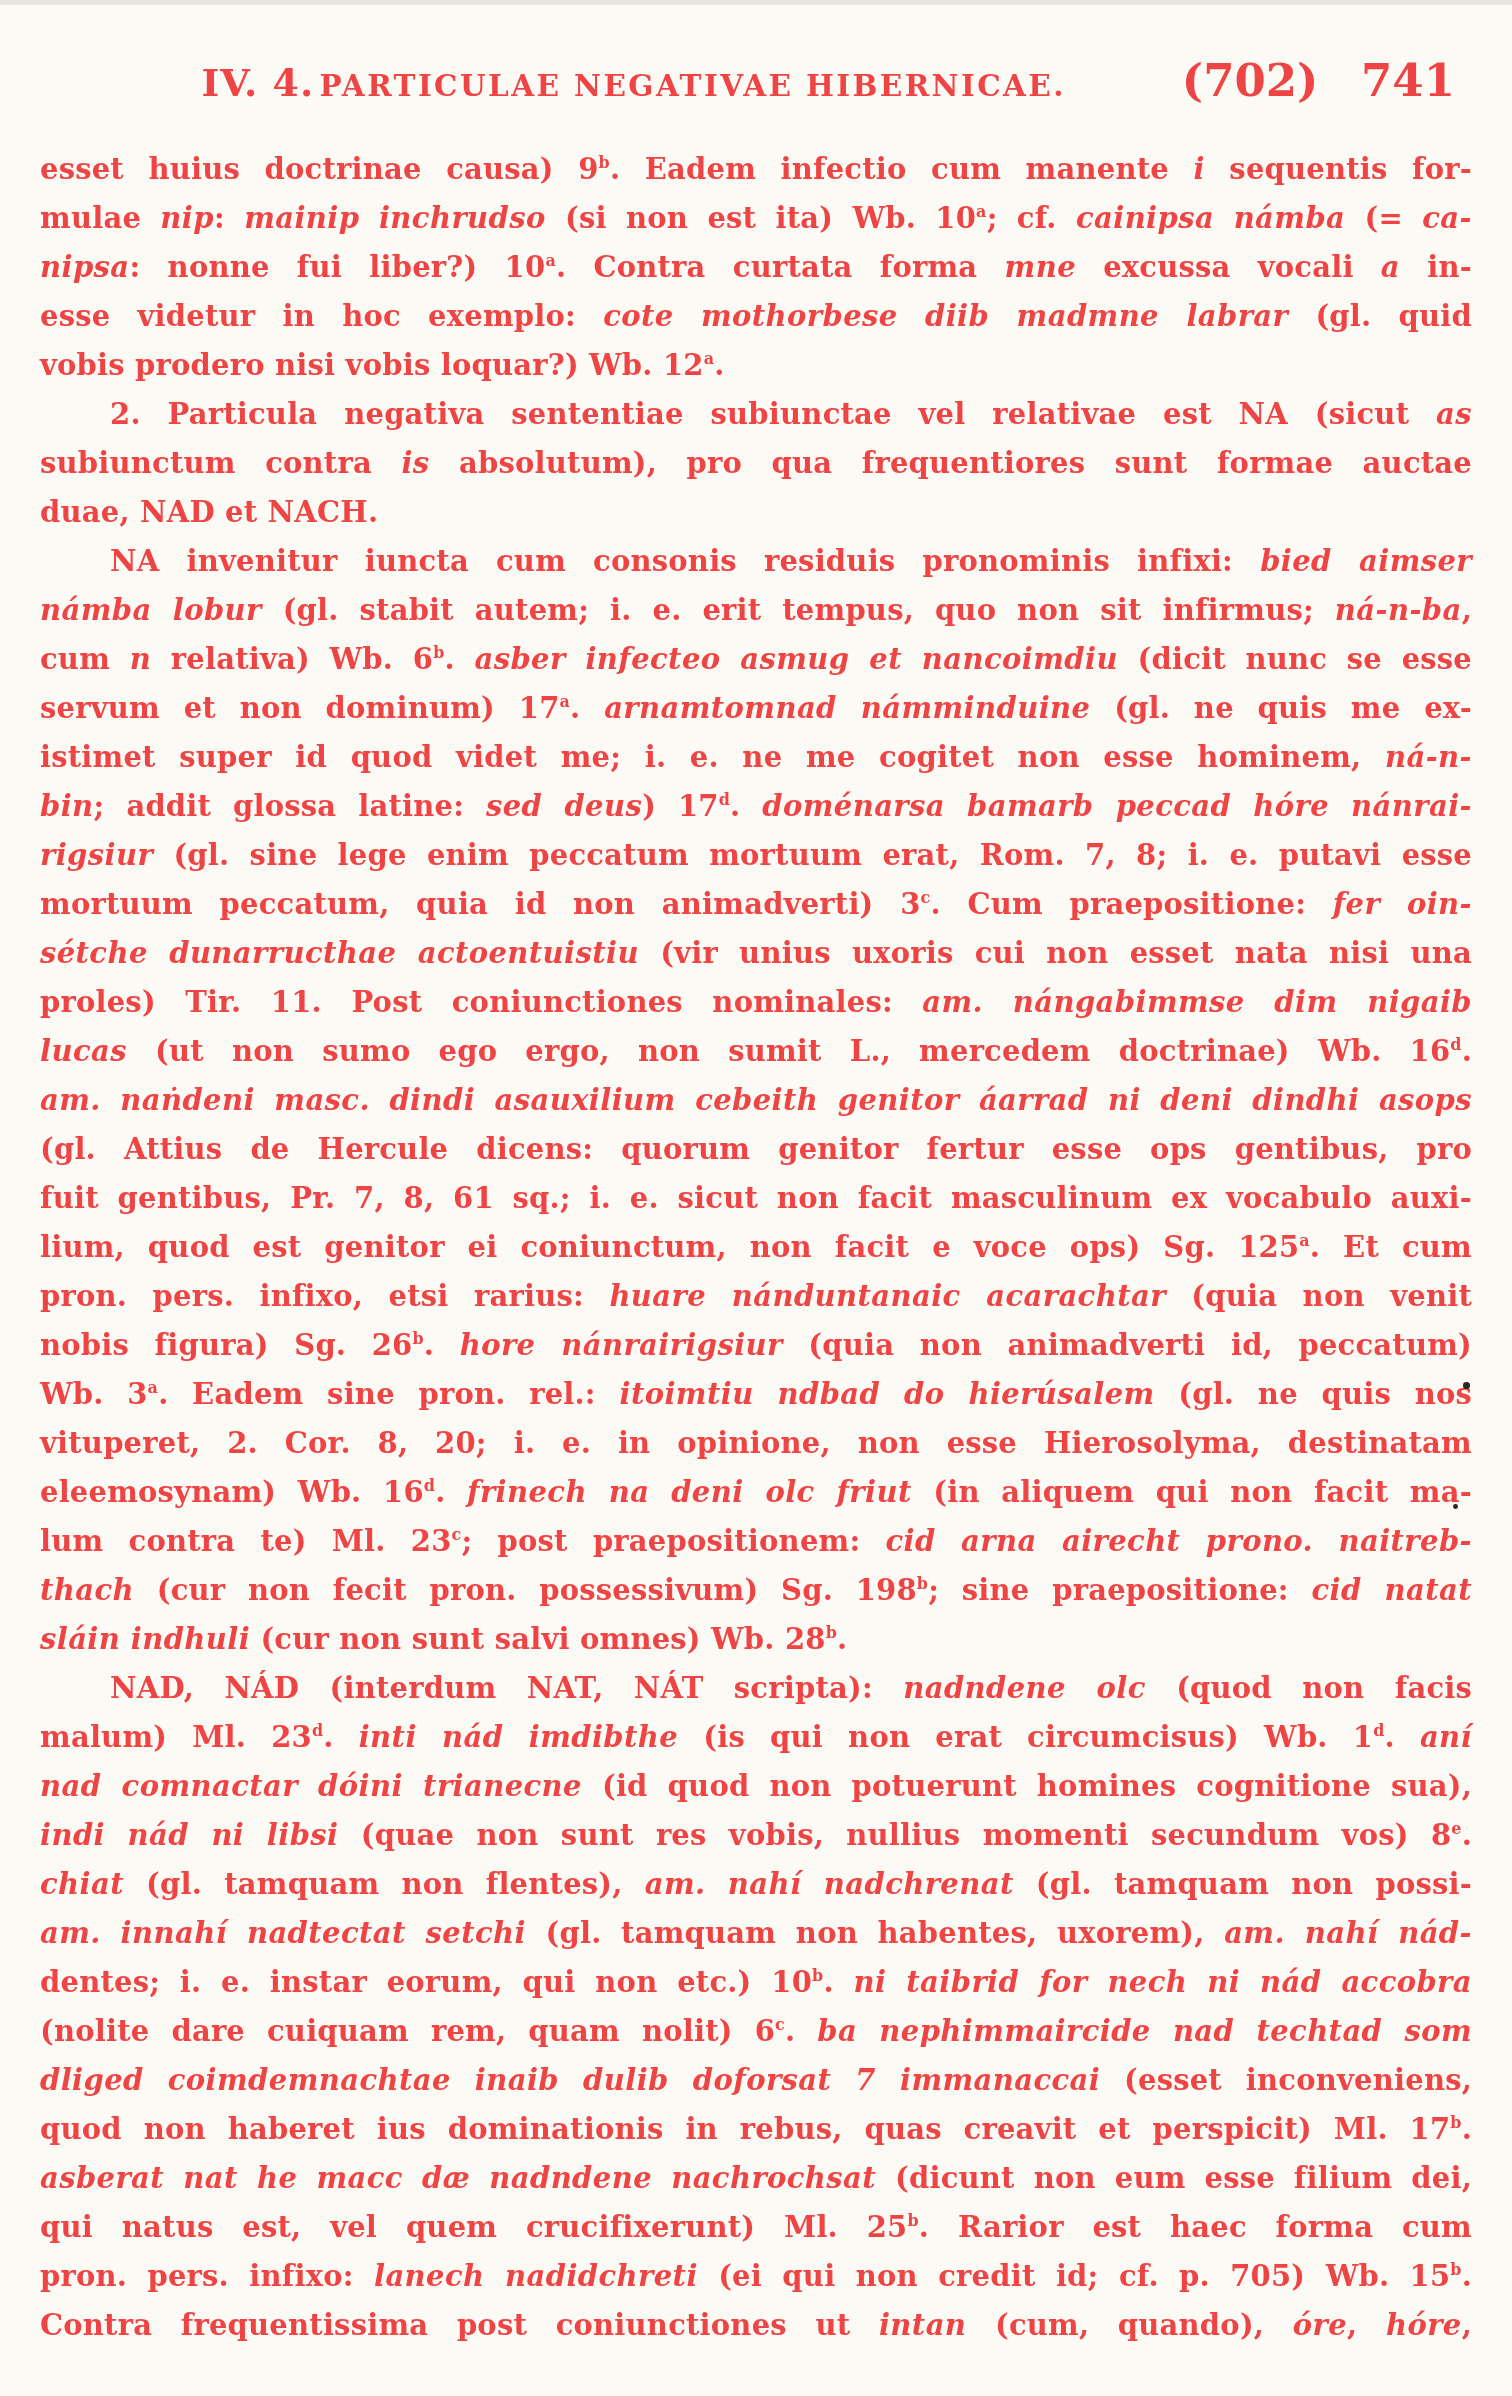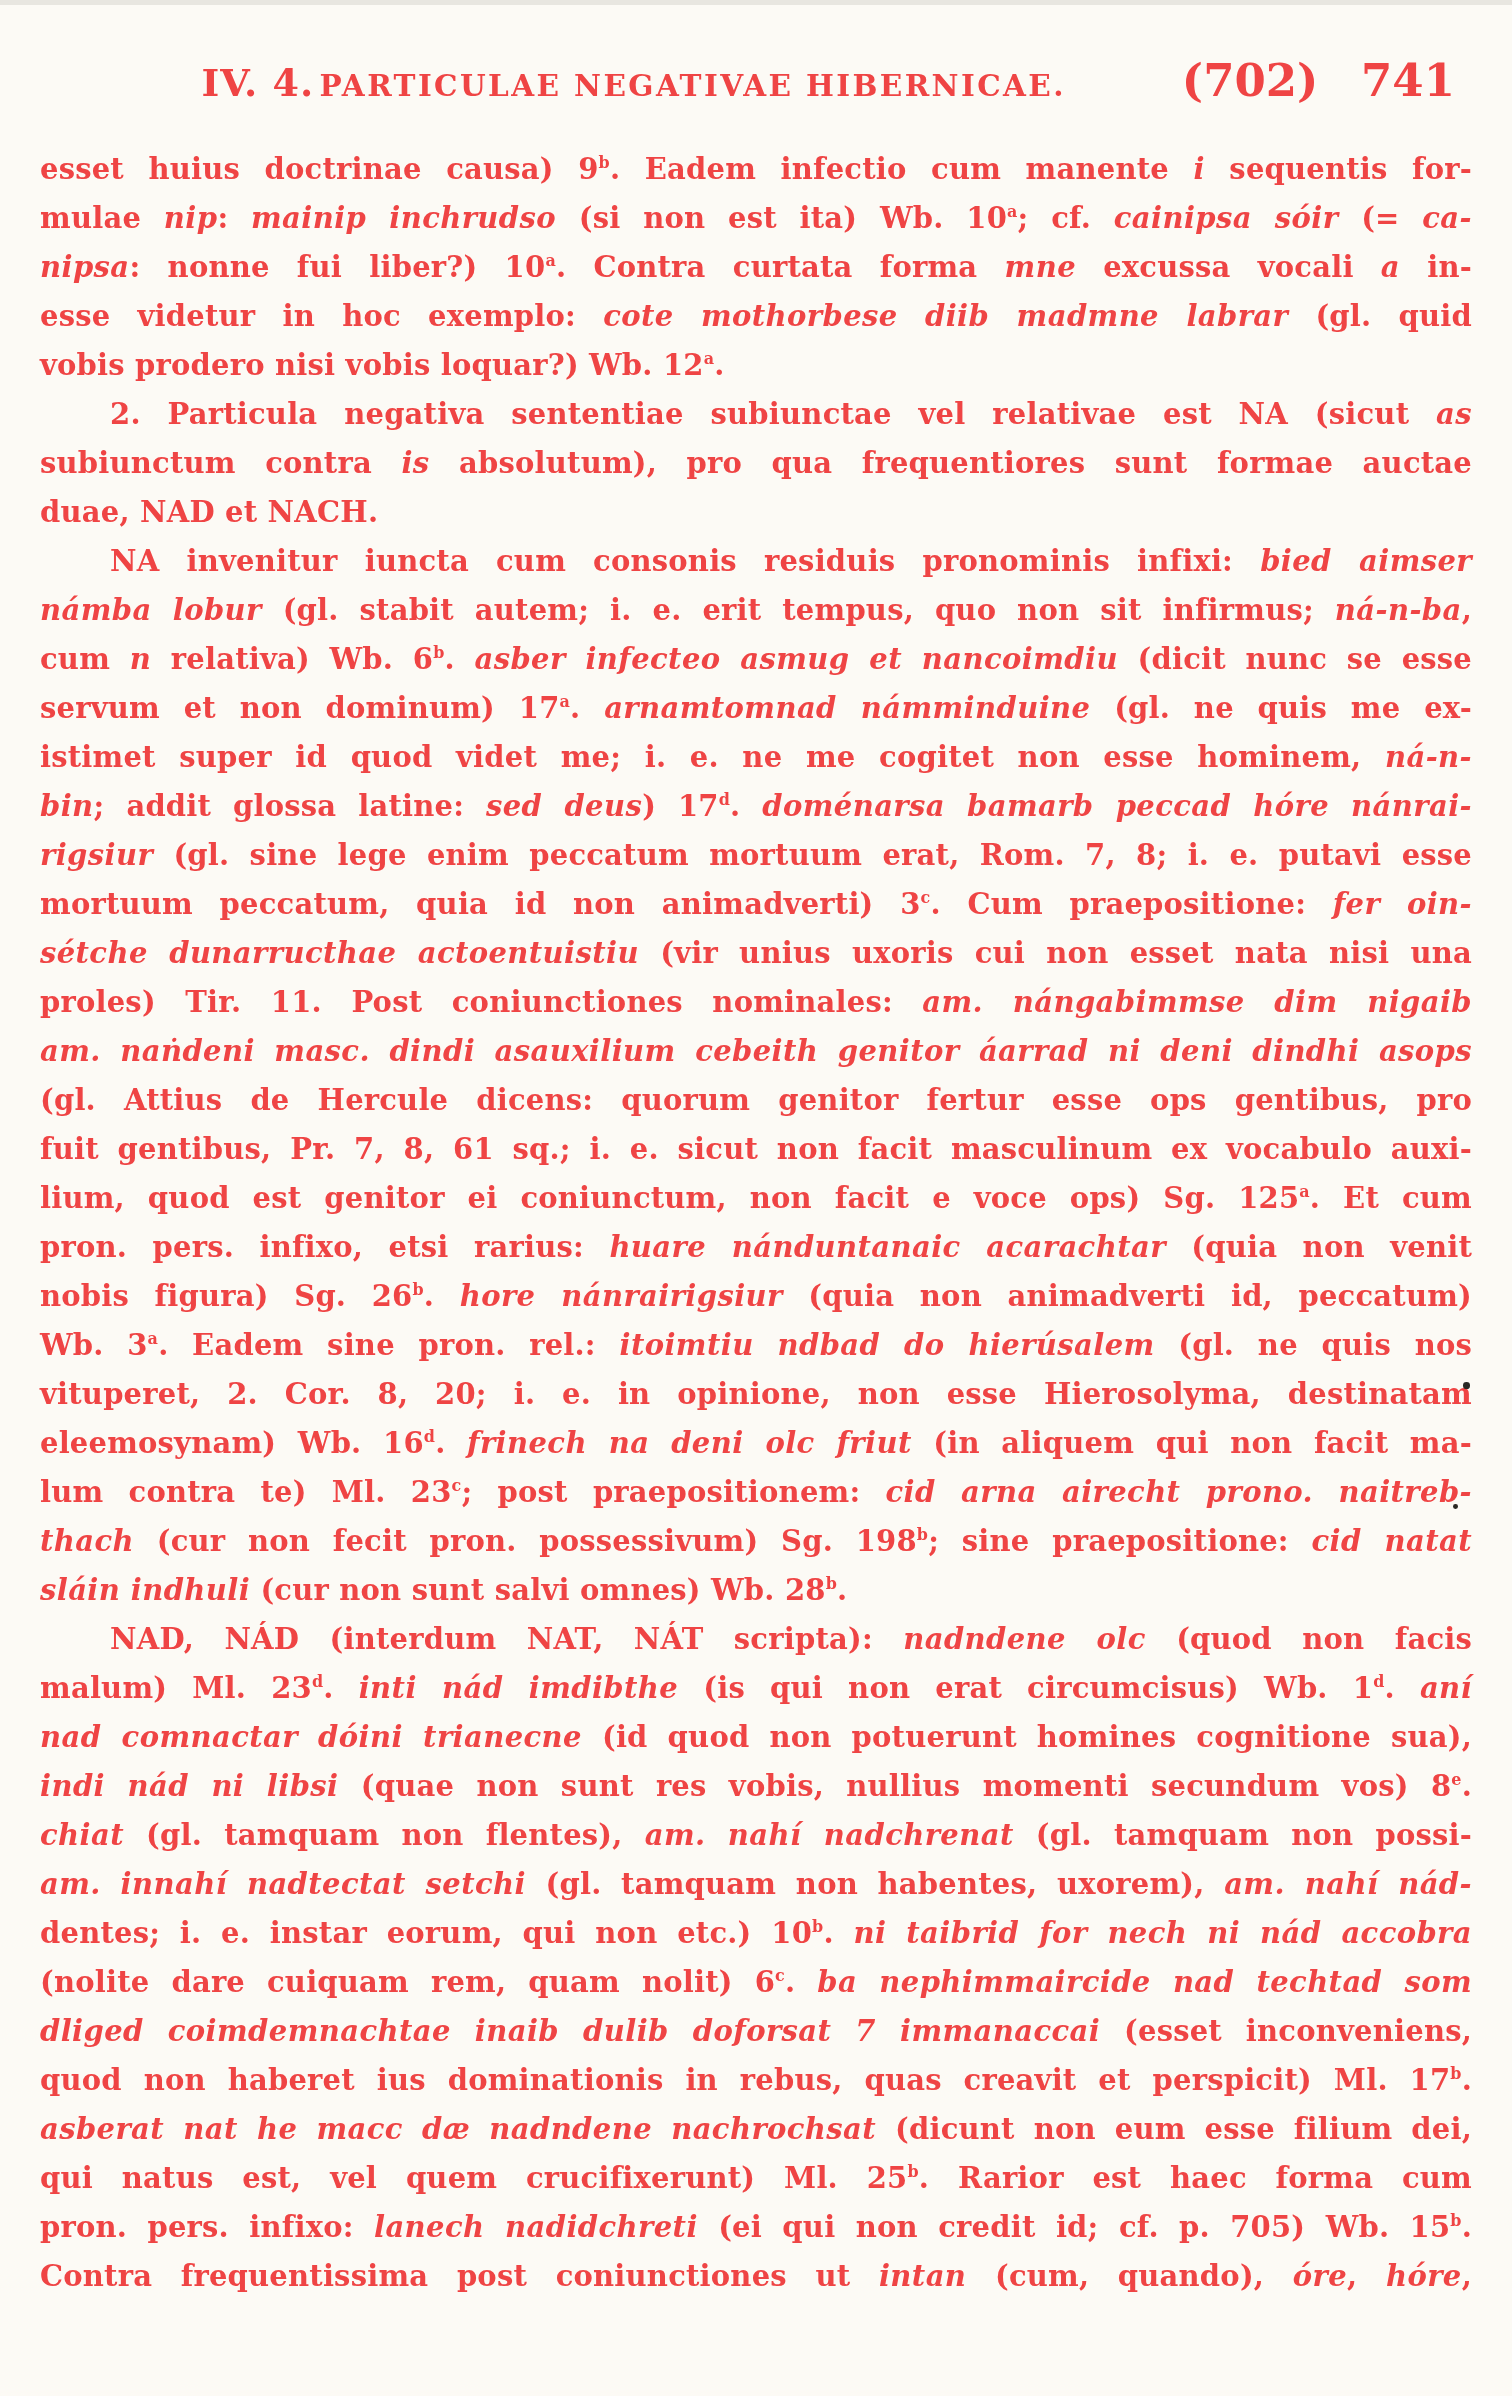--- a/index.html
+++ b/index.html
@@ -86,37 +86,38 @@
       <span class="title-caps">PARTICULAE NEGATIVAE HIBERNICAE.</span>
     </div>
     <div class="header-right">
       <span class="folio">(702)</span>
       <span>741</span>
     </div>
   </div>
 
   <div class="textblock" id="textblock">
       <div class="line">esset huius doctrinae causa) 9<sup>b</sup>.  Eadem infectio cum manente <i>i</i> sequentis for-</div>
-      <div class="line">mulae <i>nip</i>: <i>mainip inchrudso</i> (si non est ita) Wb. 10<sup>a</sup>; cf. <i>cainipsa sóir</i> (= <i>ca-</i></div>
+      <div class="line">mulae <i>nip</i>: <i>mainip inchrudso</i> (si non est ita) Wb. 10<sup>a</sup>; cf. <i>cainipsa námba</i> (= <i>ca-</i></div>
       <div class="line"><i>nipsa</i>: nonne fui liber?) 10<sup>a</sup>.  Contra curtata forma <i>mne</i> excussa vocali <i>a</i> in-</div>
       <div class="line">esse videtur in hoc exemplo: <i>cote mothorbese diib madmne labrar</i> (gl. quid</div>
       <div class="line end">vobis prodero nisi vobis loquar?) Wb. 12<sup>a</sup>.</div>
       <div class="line indent">2.  Particula negativa sententiae subiunctae vel relativae est NA (sicut <i>as</i></div>
       <div class="line">subiunctum contra <i>is</i> absolutum), pro qua frequentiores sunt formae auctae</div>
       <div class="line end">duae, NAD et NACH.</div>
       <div class="line indent">NA invenitur iuncta cum consonis residuis pronominis infixi: <i>bied aimser</i></div>
       <div class="line"><i>námba lobur</i> (gl. stabit autem; i. e. erit tempus, quo non sit infirmus; <i>ná-n-ba</i>,</div>
       <div class="line">cum <i>n</i> relativa) Wb. 6<sup>b</sup>. <i>asber infecteo asmug et nancoimdiu</i> (dicit nunc se esse</div>
       <div class="line">servum et non dominum) 17<sup>a</sup>. <i>arnamtomnad námminduine</i> (gl. ne quis me ex-</div>
       <div class="line">istimet super id quod videt me; i. e. ne me cogitet non esse hominem, <i>ná-n-</i></div>
       <div class="line"><i>bin</i>; addit glossa latine: <i>sed deus</i>) 17<sup>d</sup>. <i>doménarsa bamarb peccad hóre nánrai-</i></div>
       <div class="line"><i>rigsiur</i> (gl. sine lege enim peccatum mortuum erat, Rom. 7, 8; i. e. putavi esse</div>
       <div class="line">mortuum peccatum, quia id non animadverti) 3<sup>c</sup>.  Cum praepositione: <i>fer oin-</i></div>
       <div class="line"><i>sétche dunarructhae actoentuistiu</i> (vir unius uxoris cui non esset nata nisi una</div>
       <div class="line">proles) Tir. 11.  Post coniunctiones nominales: <i>am. nángabimmse dim nigaib</i></div>
+      <div class="line"><i>lucas</i> (ut non sumo ego ergo, non sumit L., mercedem doctrinae) Wb. 16<sup>d</sup>.</div>
       <div class="line"><i>am. naṅdeni masc. dindi asauxilium cebeith genitor áarrad ni deni dindhi asops</i></div>
       <div class="line">(gl. Attius de Hercule dicens: quorum genitor fertur esse ops gentibus, pro</div>
       <div class="line">fuit gentibus, Pr. 7, 8, 61 sq.; i. e. sicut non facit masculinum ex vocabulo auxi-</div>
       <div class="line">lium, quod est genitor ei coniunctum, non facit e voce ops) Sg. 125<sup>a</sup>.  Et cum</div>
       <div class="line">pron. pers. infixo, etsi rarius: <i>huare nánduntanaic acarachtar</i> (quia non venit</div>
       <div class="line">nobis figura) Sg. 26<sup>b</sup>. <i>hore nánrairigsiur</i> (quia non animadverti id, peccatum)</div>
       <div class="line">Wb. 3<sup>a</sup>.  Eadem sine pron. rel.: <i>itoimtiu ndbad do hierúsalem</i> (gl. ne quis nos</div>
       <div class="line">vituperet, 2. Cor. 8, 20; i. e. in opinione, non esse Hierosolyma, destinatam</div>
       <div class="line">eleemosynam) Wb. 16<sup>d</sup>. <i>frinech na deni olc friut</i> (in aliquem qui non facit ma-</div>
       <div class="line">lum contra te) Ml. 23<sup>c</sup>; post praepositionem: <i>cid arna airecht prono. naitreb-</i></div>

